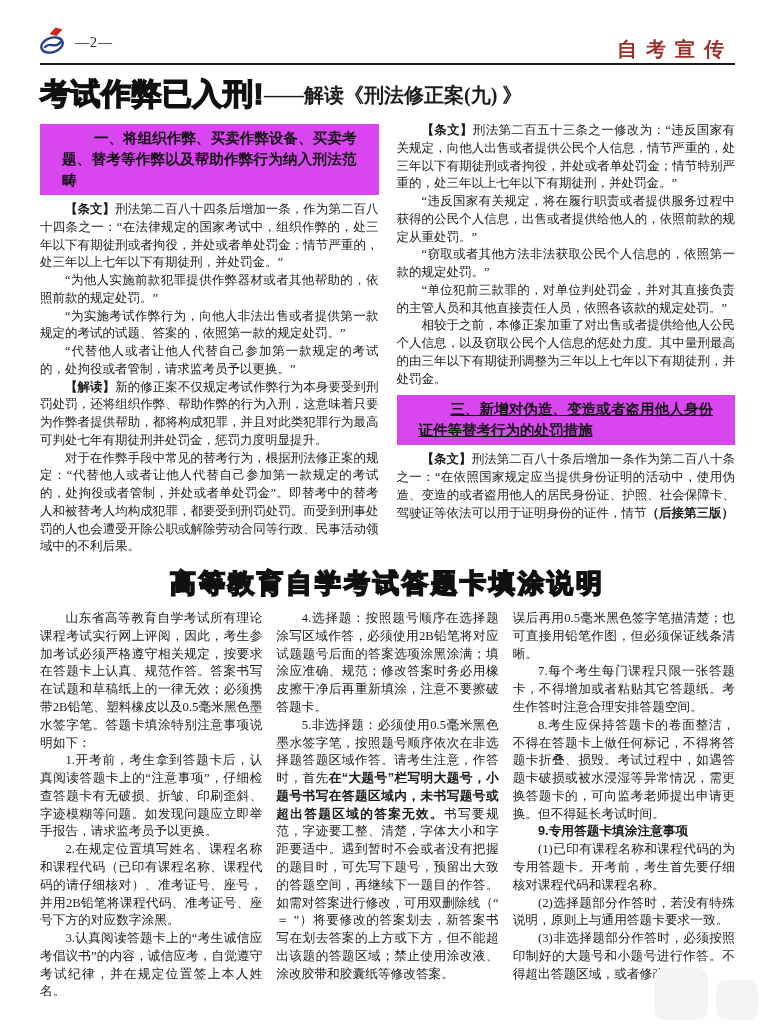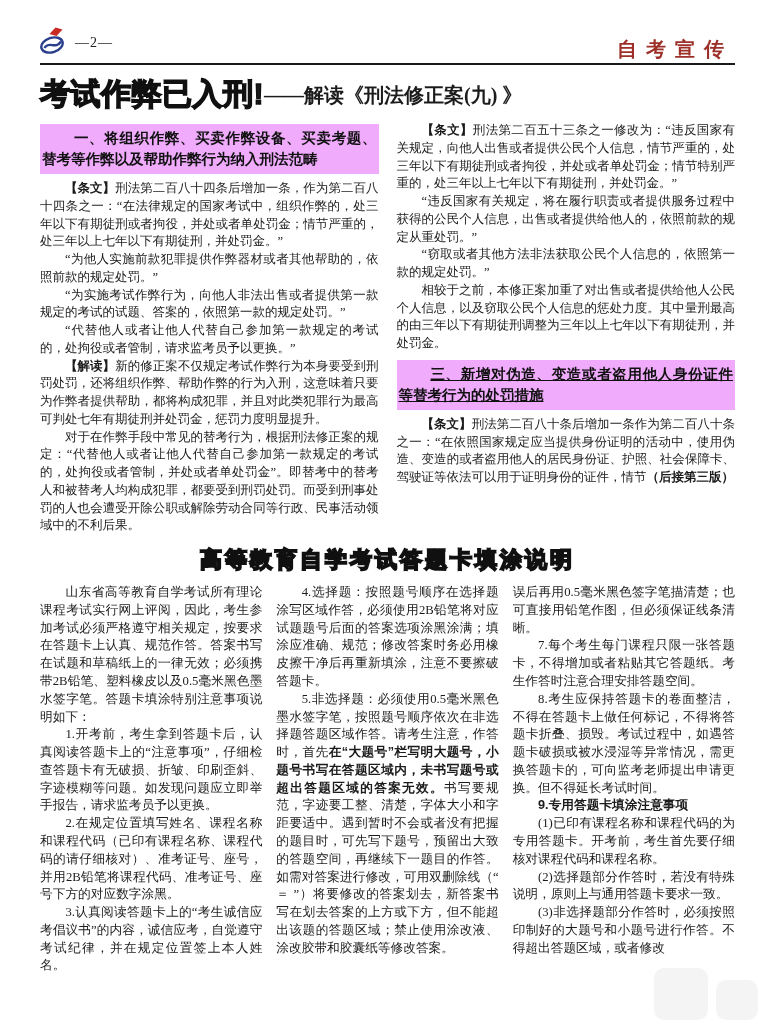--- a/index.html
+++ b/index.html
@@ -32,33 +32,33 @@
     letter-spacing: 0.5px; vertical-align: -2px;
   }
   .hl1-sub { font-size: 20px; font-weight: 700; }
   
   .article1 {
     display: flex; gap: 18px;
     font-size: 12.5px; line-height: 1.42; text-align: justify;
   }
   .article1 .col { flex: 1; min-width: 0; }
   .sec-head {
-    background: #f0abfc; color: #111;
+    background: #d946ef; color: #111;
     font-family: "Liberation Sans", "DejaVu Sans", sans-serif;
     font-weight: bold; font-size: 14.5px; line-height: 1.45;
-    padding: 4px 2px; text-indent: 2.2em; margin: 2px 0 6px;
+    padding: 4px 22px; text-indent: 2.2em; margin: 2px 0 6px;
   }
   .sec-head.mt { margin-top: 7px; text-decoration: underline; }
   .article1 p { text-indent: 2em; }
   .tag { font-weight: bold; font-family: "Liberation Sans", "DejaVu Sans", sans-serif; }
   
   .headline2 {
     text-align: center;
     font-family: "Liberation Sans", "DejaVu Sans", sans-serif;
-    font-size: 22px; font-weight: 900; -webkit-text-stroke: 1.8px #101010;
+    font-size: 26px; font-weight: 900; -webkit-text-stroke: 1.8px #101010;
     letter-spacing: 3px; margin: 10px 0 9px;
   }
   
   .article2 {
     display: flex; gap: 14px;
     font-size: 12.7px; line-height: 1.4; text-align: justify;
   }
   .article2 .col { flex: 1; min-width: 0; }
   .article2 p { text-indent: 2em; }
   .no-indent { text-indent: 0 !important; }
@@ -98,20 +98,21 @@
       <p>“为他人实施前款犯罪提供作弊器材或者其他帮助的，依照前款的规定处罚。”</p>
       <p>“为实施考试作弊行为，向他人非法出售或者提供第一款规定的考试的试题、答案的，依照第一款的规定处罚。”</p>
       <p>“代替他人或者让他人代替自己参加第一款规定的考试的，处拘役或者管制，请求监考员予以更换。”</p>
       <p><span class="tag">【解读】</span><span>新的修正案不仅规定考试作弊行为本身要受到刑罚处罚，还将组织作弊、帮助作弊的行为入刑，这意味着只要为作弊者提供帮助，都将构成犯罪，并且对此类犯罪行为最高可判处七年有期徒刑并处罚金，惩罚力度明显提升。</span></p>
       <p>对于在作弊手段中常见的替考行为，根据刑法修正案的规定：“代替他人或者让他人代替自己参加第一款规定的考试的，处拘役或者管制，并处或者单处罚金”。即替考中的替考人和被替考人均构成犯罪，都要受到刑罚处罚。而受到刑事处罚的人也会遭受开除公职或解除劳动合同等行政、民事活动领域中的不利后果。</p>
     </div>
     <div class="col">
       <p><span class="tag">【条文】</span><span>刑法第二百五十三条之一修改为：“违反国家有关规定，向他人出售或者提供公民个人信息，情节严重的，处三年以下有期徒刑或者拘役，并处或者单处罚金；情节特别严重的，处三年以上七年以下有期徒刑，并处罚金。”</span></p>
       <p>“违反国家有关规定，将在履行职责或者提供服务过程中获得的公民个人信息，出售或者提供给他人的，依照前款的规定从重处罚。”</p>
       <p>“窃取或者其他方法非法获取公民个人信息的，依照第一款的规定处罚。”</p>
+      <p>“单位犯前三款罪的，对单位判处罚金，并对其直接负责的主管人员和其他直接责任人员，依照各该款的规定处罚。”</p>
       <p>相较于之前，本修正案加重了对出售或者提供给他人公民个人信息，以及窃取公民个人信息的惩处力度。其中量刑最高的由三年以下有期徒刑调整为三年以上七年以下有期徒刑，并处罚金。</p>
       <div class="sec-head mt">三、新增对伪造、变造或者盗用他人身份证件等替考行为的处罚措施</div>
       <p><span class="tag">【条文】</span><span>刑法第二百八十条后增加一条作为第二百八十条之一：“在依照国家规定应当提供身份证明的活动中，使用伪造、变造的或者盗用他人的居民身份证、护照、社会保障卡、驾驶证等依法可以用于证明身份的证件，情节</span><span class="tag">（后接第三版）</span></p>
     </div>
   </div>
 
   <div class="headline2">高等教育自学考试答题卡填涂说明</div>
 
   <div class="article2">
     <div class="col">

